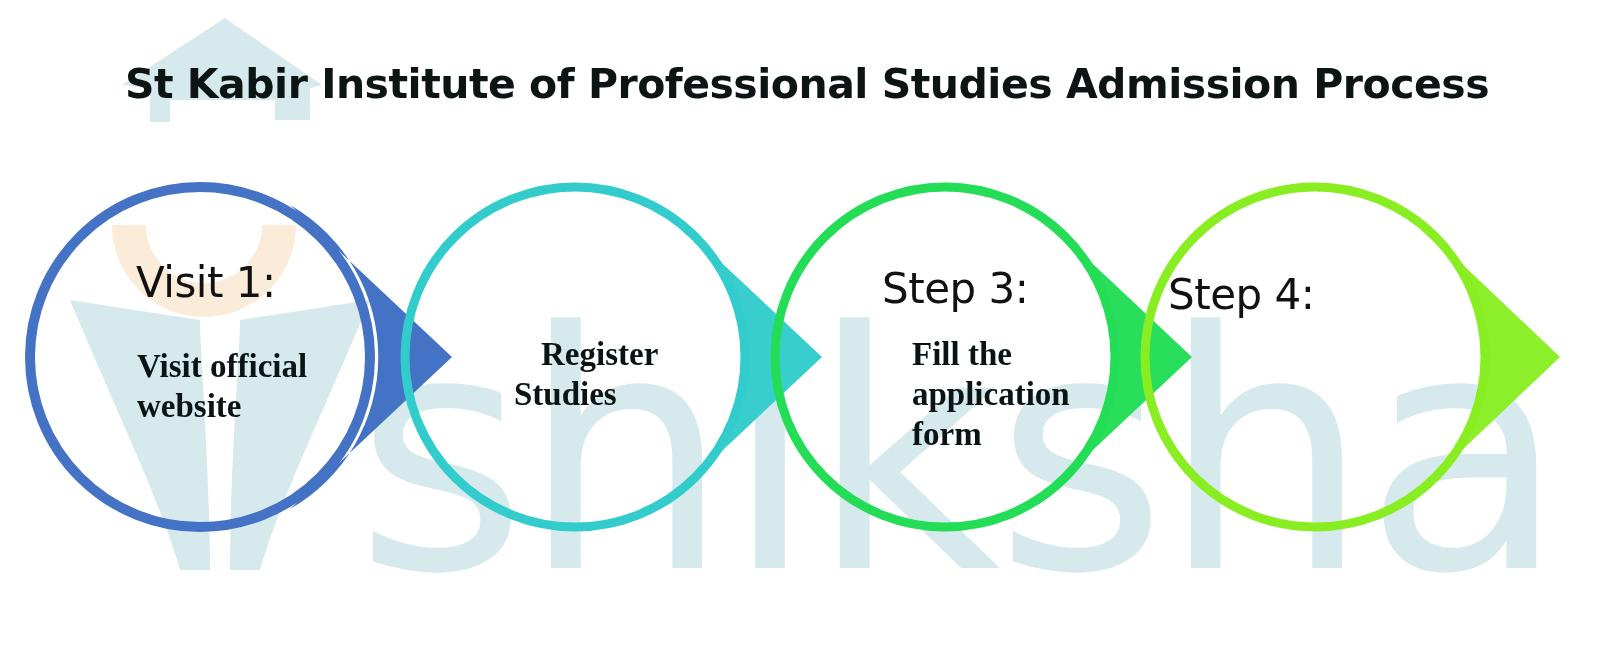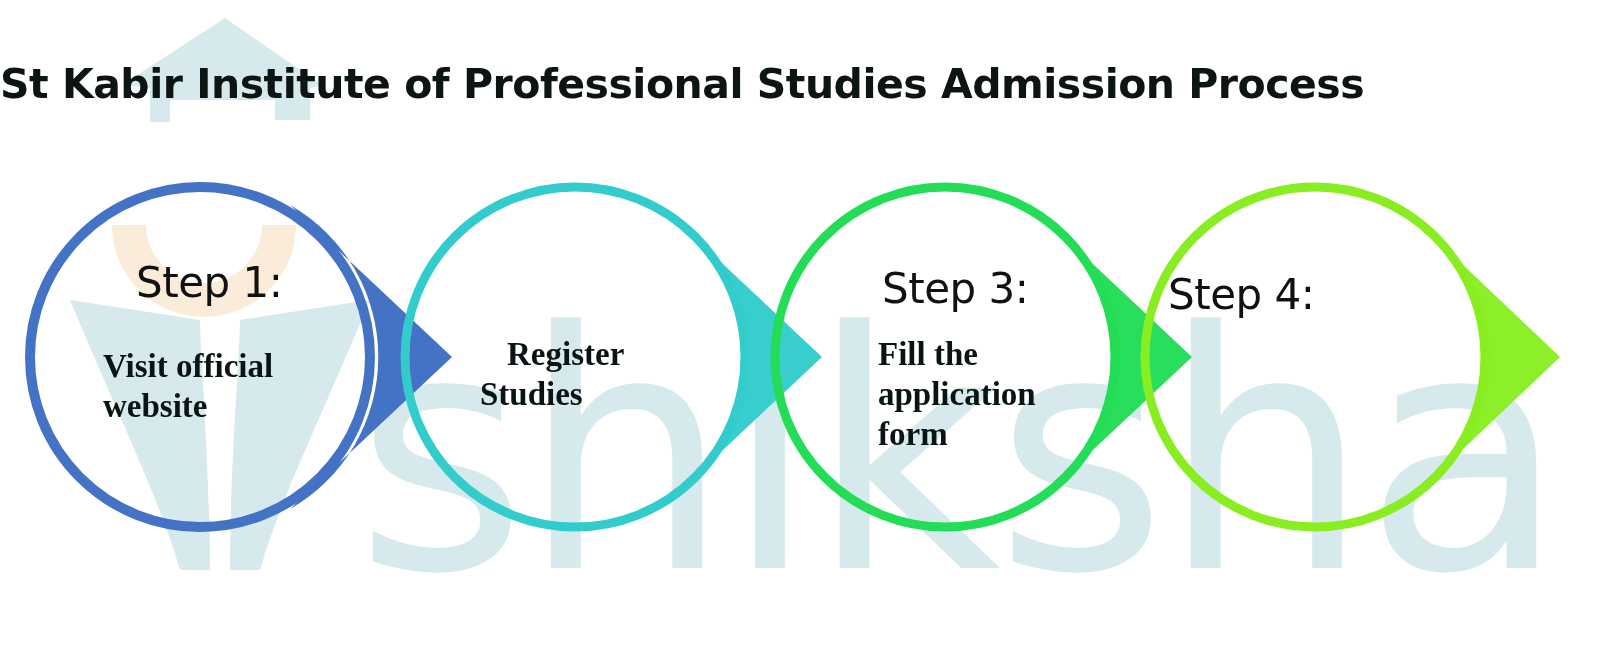--- a/index.html
+++ b/index.html
@@ -1,30 +1,30 @@
 <!DOCTYPE html>
 <html><head>
   <meta charset="utf-8">
   <style>
     html, body { margin: 0; padding: 0; background: #ffffff; }
     body { width: 1614px; height: 662px; position: relative; overflow: hidden; font-family: "DejaVu Sans", sans-serif; }
     .canvas { position: absolute; left: 0; top: 0; width: 1614px; height: 662px; }
     svg.layer { position: absolute; left: 0; top: 0; }
     .title {
-      position: absolute; left: 0; top: 60px; width: 1614px; text-align: left;
+      position: absolute; left: 0; top: 60px; width: 1614px; text-align: center;
       font-family: "DejaVu Sans", sans-serif; font-weight: bold; font-size: 41px;
       color: #0c1414; letter-spacing: -0.5px; white-space: nowrap;
     }
     .step-head {
       position: absolute; font-family: "DejaVu Sans", sans-serif; font-size: 42px;
       color: #111111; white-space: nowrap; letter-spacing: -0.5px;
     }
     .step-body {
       position: absolute; font-family: "Liberation Serif", serif; font-weight: bold;
-      font-size: 33px; line-height: 40px; color: #0a1414; white-space: pre-line;
+      font-size: 33px; line-height: 40px; color: #0a1414; white-space: pre-line; margin-left: 34px;
     }
   </style>
 </head>
 <body>
 
 <div class="canvas">
 
   <svg class="layer" width="1614" height="662" viewBox="0 0 1614 662">
 
     <polygon points="122,85 225,18 322,85 310,88 310,120 275,120 275,100 170,100 170,122 150,122 150,88" fill="#d6e9ec"></polygon>
@@ -55,21 +55,21 @@
     </g>
 
     <g>
       <path d="M1400,205 L1560,357 L1400,509 A175,175 0 0 0 1400,205 Z" fill="#88ee22" opacity="0.97"></path>
       <circle cx="1315" cy="357" r="170" fill="none" stroke="#88ee22" stroke-width="9"></circle>
     </g>
   </svg>
 
   <div class="title">St Kabir Institute of Professional Studies Admission Process</div>
 
-  <div class="step-head" style="left:136px; top:258px;">Step 1:</div>
+  <div class="step-head" style="left:136px; top:258px;">Visit 1:</div>
   <div class="step-body" style="left:103px; top:346px;">Visit official
 website</div>
 
   <div class="step-body" style="left:480px; top:334px; text-indent:27px;">Register
 Studies</div>
 
   <div class="step-head" style="left:840px; top:264px;margin-left:42px;">Step 3:</div>
   <div class="step-body" style="left:878px; top:334px;">Fill the
 application
 form</div>

